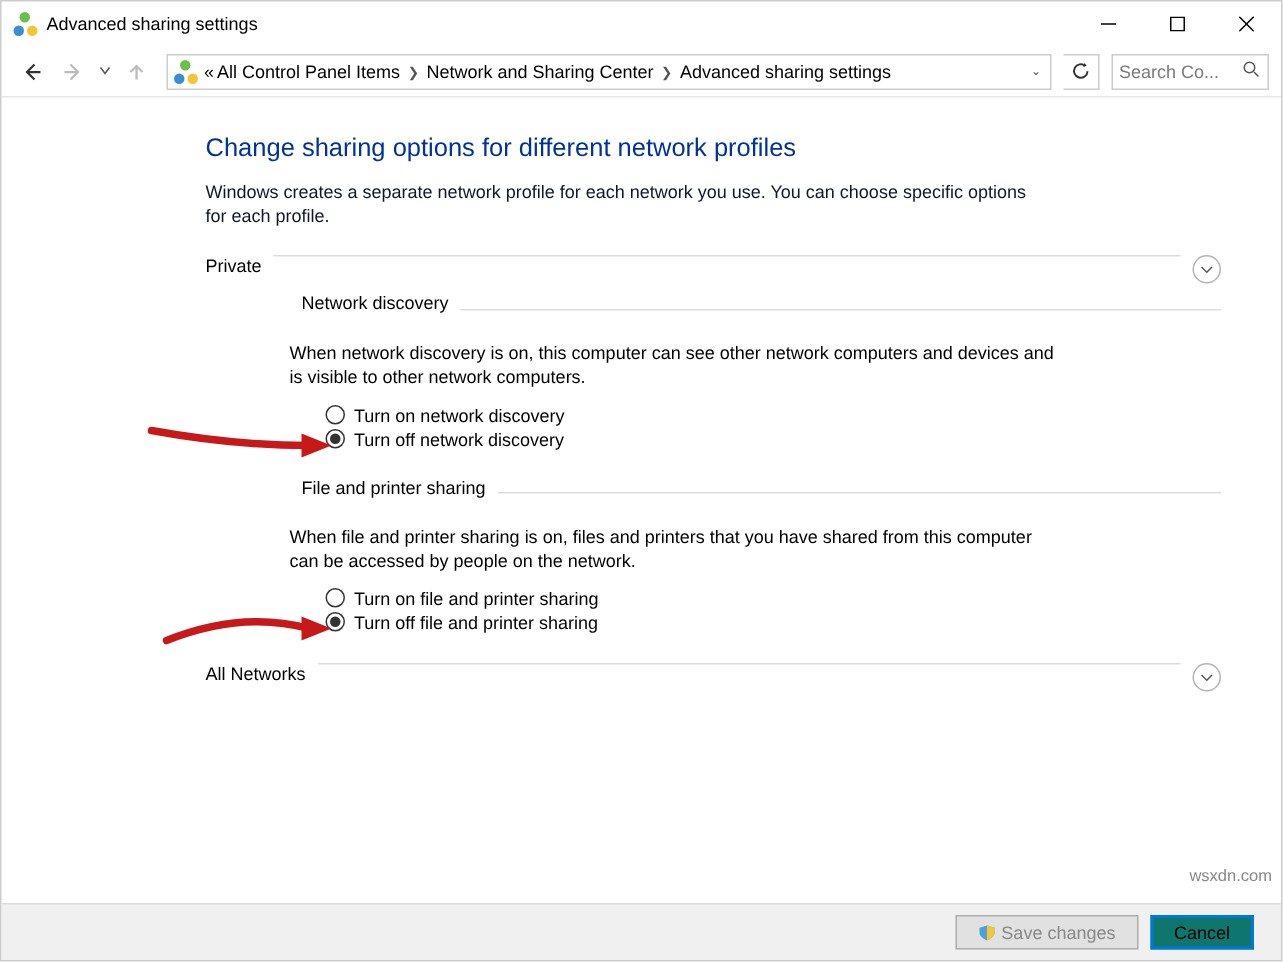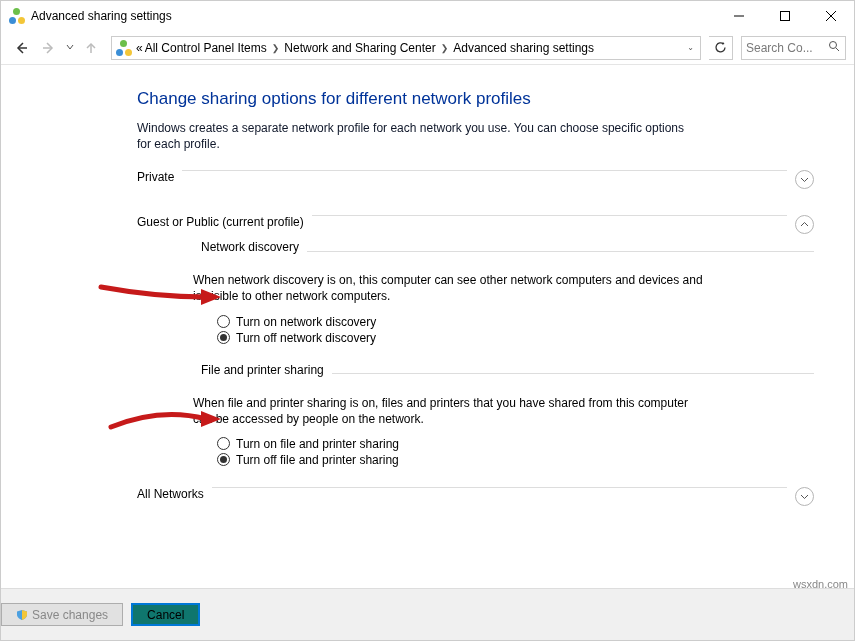--- a/index.html
+++ b/index.html
@@ -49,21 +49,21 @@
 .radio-circle { width: 13px; height: 13px; border: 1px solid #333; border-radius: 50%; display: flex; align-items: center; justify-content: center; flex-shrink: 0; }
 .radio-circle.sel::after { content: ""; width: 7px; height: 7px; background: #333; border-radius: 50%; }
 
 .section-gap-sm { margin-top: 20px; }
 .section-gap { margin-top: 26px; }
 
 
 .arrow { position: absolute; pointer-events: none; }
 
 
-.footer { position: absolute; bottom: 0; left: 0; right: 0; height: 52px; background: #f0f0f0; border-top: 1px solid #ddd; display: flex; align-items: center; padding-right: 18px; gap: 8px; }
+.footer { position: absolute; bottom: 0; left: 0; right: 0; height: 38px; background: #f0f0f0; border-top: 1px solid #ddd; display: flex; align-items: center; justify-content: flex-end; padding-right: 18px; gap: 8px; }
 .btn { height: 23px; padding: 0 14px; font-size: 12px; border: 1px solid #adadad; background: #e1e1e1; display: flex; align-items: center; gap: 4px; }
 .btn.disabled { color: #888; }
 .btn.primary { border: 2px solid #0078d7; background: #0f766e; }
 .shield { width: 12px; height: 12px; }
 
 .watermark { position: absolute; right: 6px; bottom: 50px; font-size: 11px; color: #888; }
 </style>
 </head>
 <body>
 
@@ -156,29 +156,20 @@
   <div class="section-header">
     <span class="section-title">Private</span>
     <span class="section-rule"></span>
     <span class="expand-btn">
       <svg width="9" height="9">
           <path d="M1 3 L4.5 6.5 L8 3" fill="none" stroke="#555" stroke-width="1"></path>
         </svg>
     </span>
   </div>
 
-  <div class="section-header section-gap">
-    <span class="section-title">Guest or Public (current profile)</span>
-    <span class="section-rule"></span>
-    <span class="expand-btn">
-      <svg width="9" height="9">
-          <path d="M1 6 L4.5 2.5 L8 6" fill="none" stroke="#555" stroke-width="1"></path>
-        </svg>
-    </span>
-  </div>
 
   <div class="sub-block">
     <div class="sub-rule-wrap">
       <span class="sub-title">Network discovery</span>
       <span class="sub-rule"></span>
     </div>
     <div class="sub-desc">When network discovery is on, this computer can see other network computers and devices and is visible to other network computers.</div>
     <div class="radio-group">
       <label class="radio-opt">
         <span class="radio-circle"></span>

